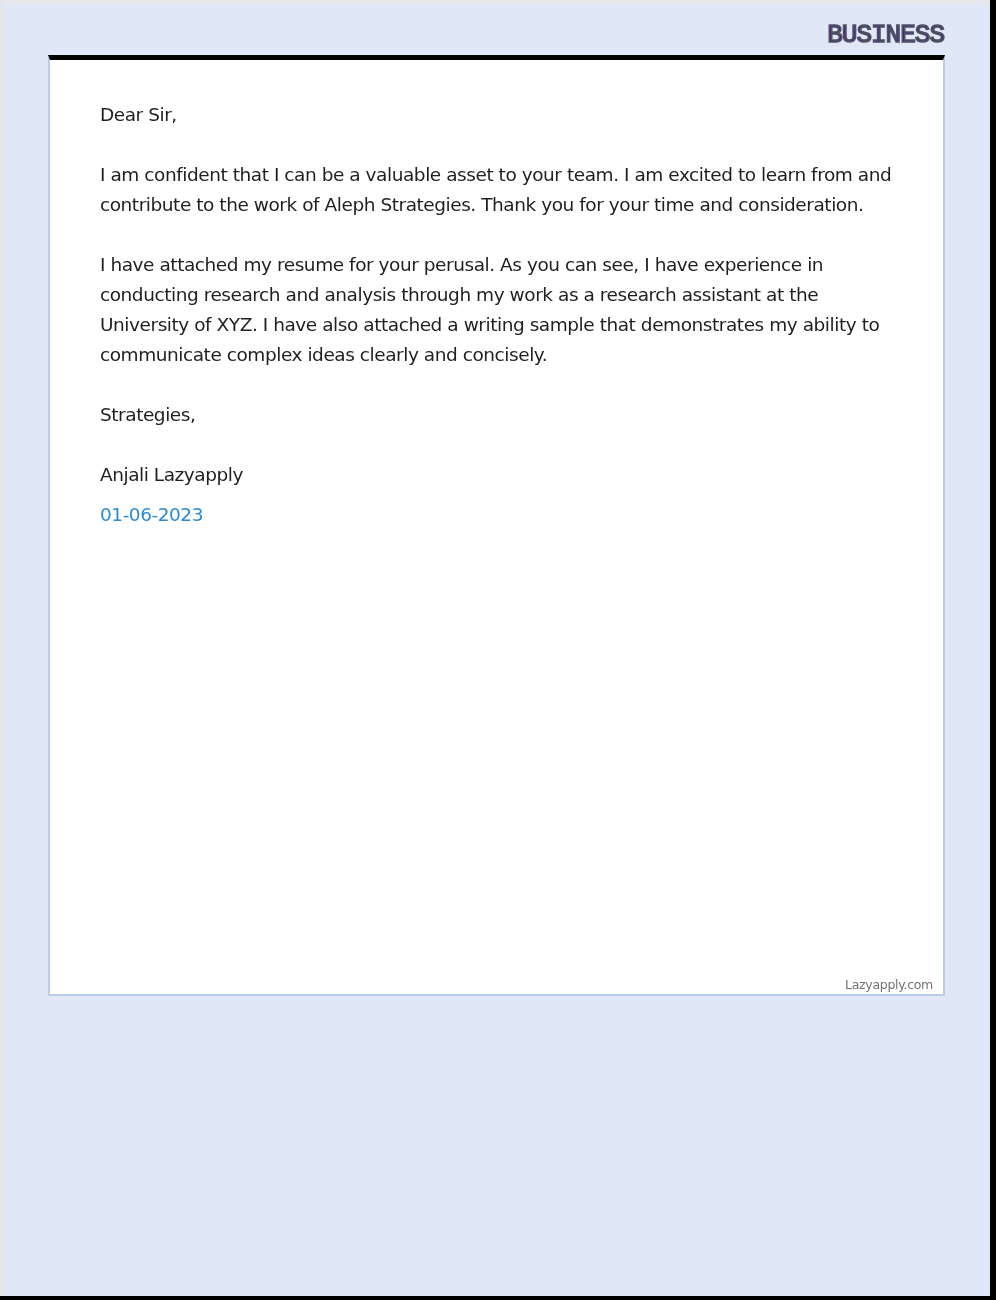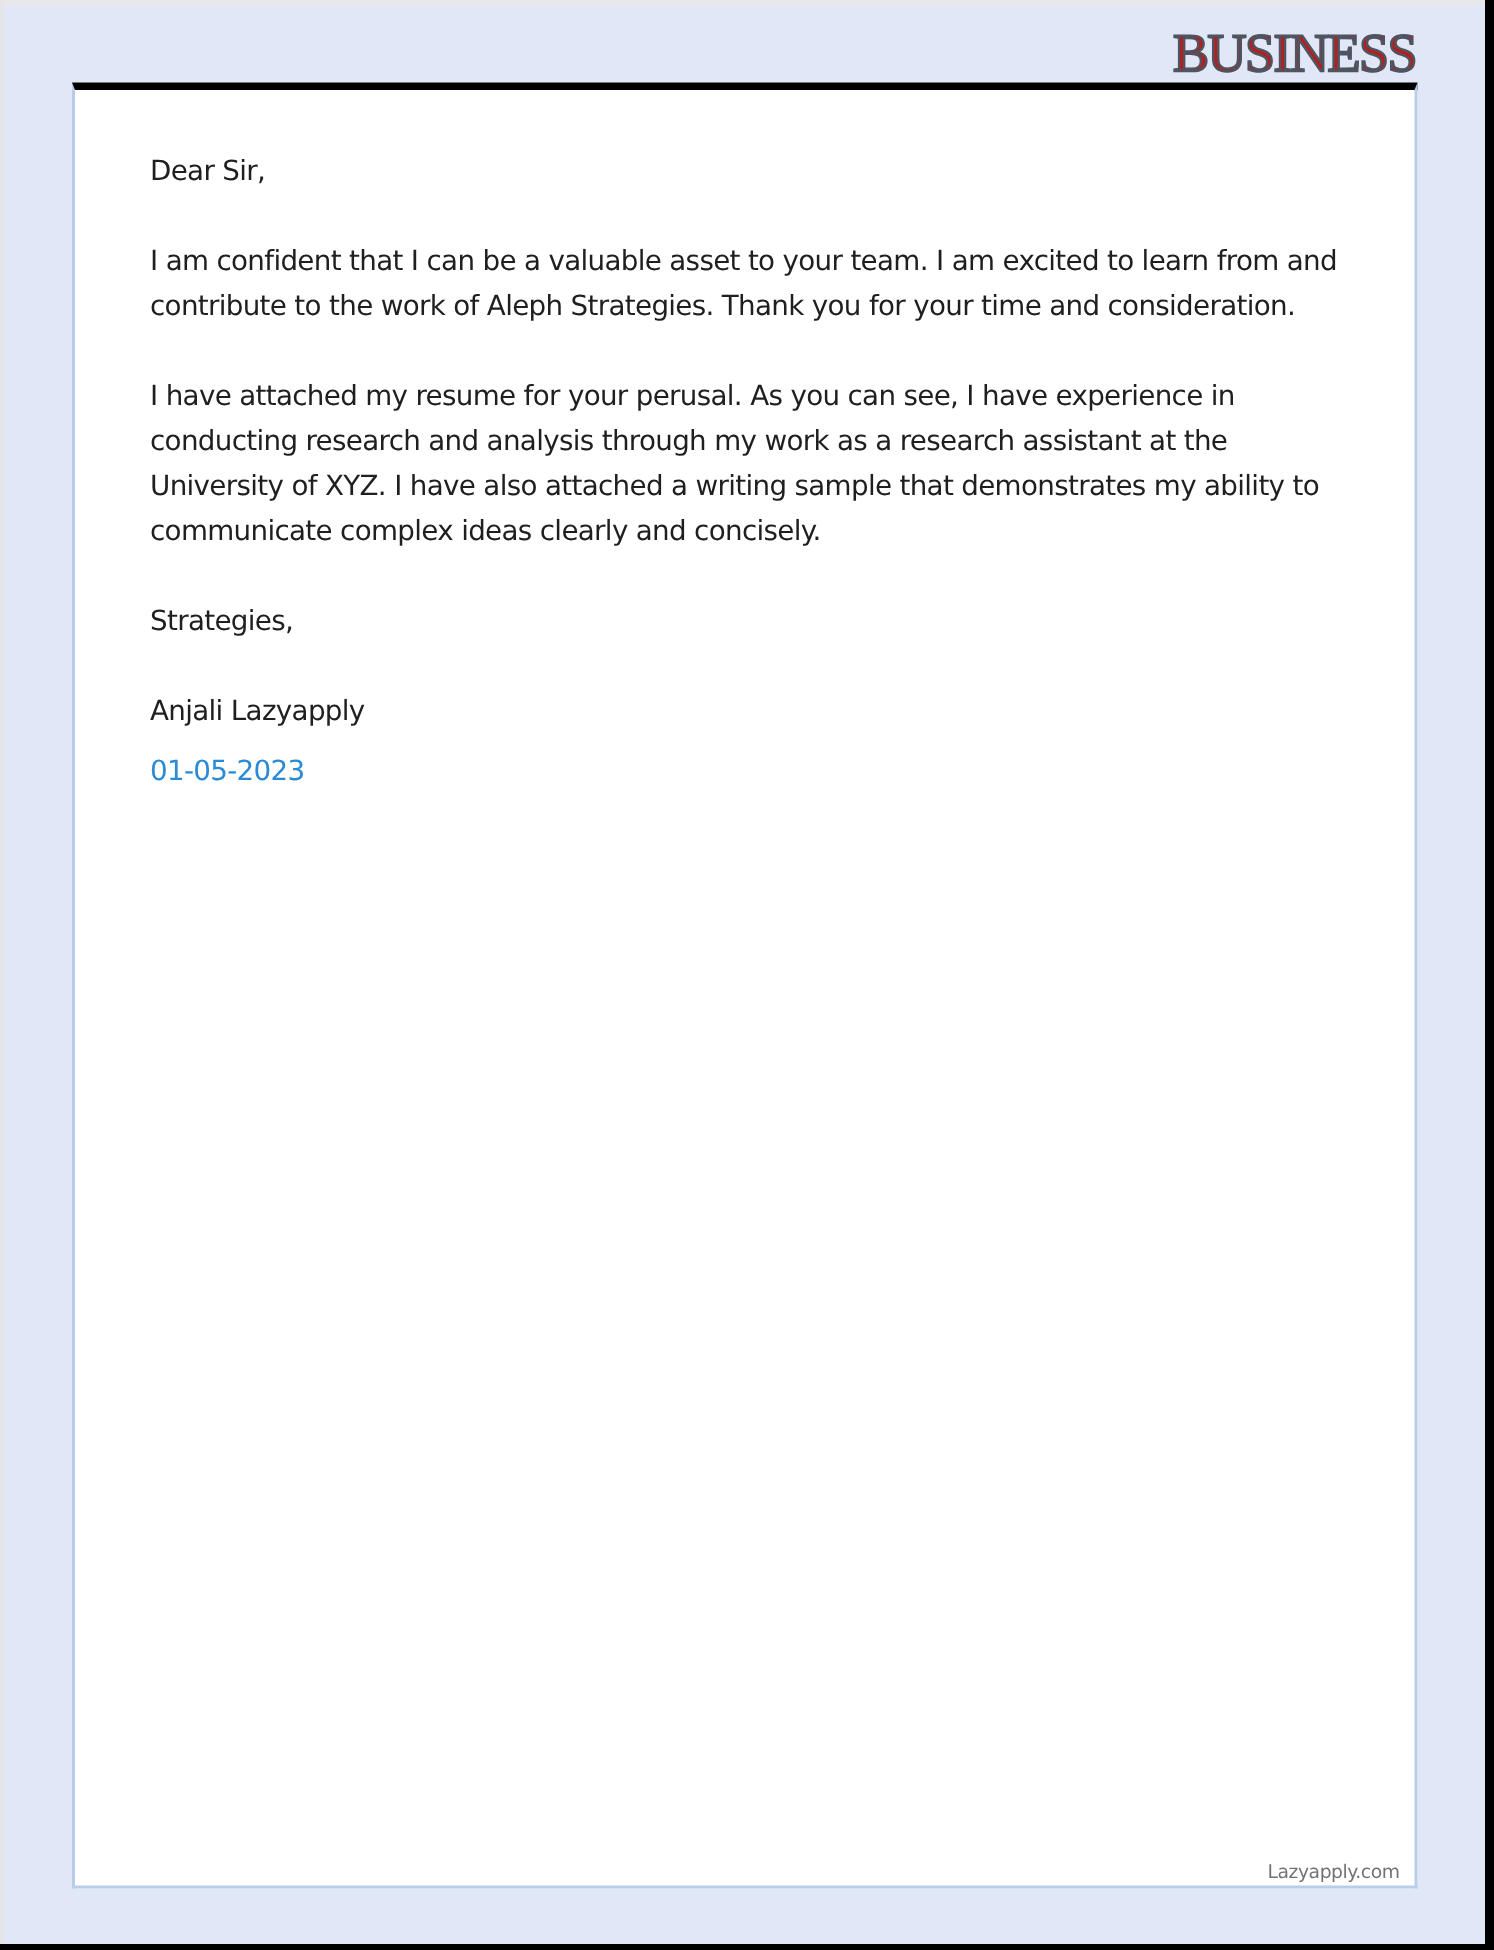--- a/index.html
+++ b/index.html
@@ -27,34 +27,34 @@
       background: #000;
     }
     .edge-bottom {
       position: absolute; left: 0; top: 1296px; width: 996px; height: 4px;
       background: #000;
     }
     .brand {
       position: absolute;
       right: 52px;
       top: 12px;
-      font-family: Liberation Serif, serif;
-      font-size: 36px;
+      font-family: Liberation Mono, monospace;
+      font-size: 26px;
       line-height: 46px;
       letter-spacing: -1px;
-      color: #b91c1c;
+      color: #4c1d95;
       -webkit-text-stroke: 1.6px #4e5560;
       font-weight: normal;
     }
     .page {
       position: absolute;
       left: 48px;
       top: 55px;
       width: 897px;
-      height: 1204px;
+      height: 941px;
       background: #ffffff;
       border-left: 2px solid #b9cde9;
       border-right: 2px solid #b9cde9;
       border-bottom: 2px solid #b9cde9;
       border-top: 5px solid #000;
       box-sizing: border-box;
     }
     .letter {
       position: absolute;
       left: 50px;
@@ -94,16 +94,16 @@
 
 <div class="brand">BUSINESS</div>
 
 <div class="page">
   <div class="letter">
     <p>Dear Sir,</p>
     <p>I am confident that I can be a valuable asset to your team. I am excited to learn from and contribute to the work of Aleph Strategies. Thank you for your time and consideration.</p>
     <p>I have attached my resume for your perusal. As you can see, I have experience in conducting research and analysis through my work as a research assistant at the University of XYZ. I have also attached a writing sample that demonstrates my ability to communicate complex ideas clearly and concisely.</p>
     <p>Strategies,</p>
     <p class="name">Anjali Lazyapply</p>
-    <p class="date">01-05-2023</p>
+    <p class="date">01-06-2023</p>
   </div>
   <div class="footer-mark">Lazyapply.com</div>
 </div>
 
 </body></html>

